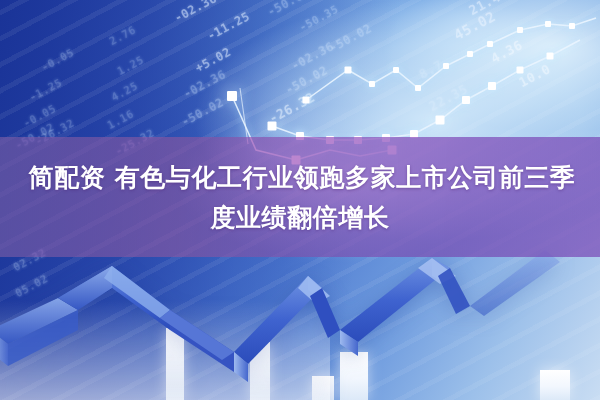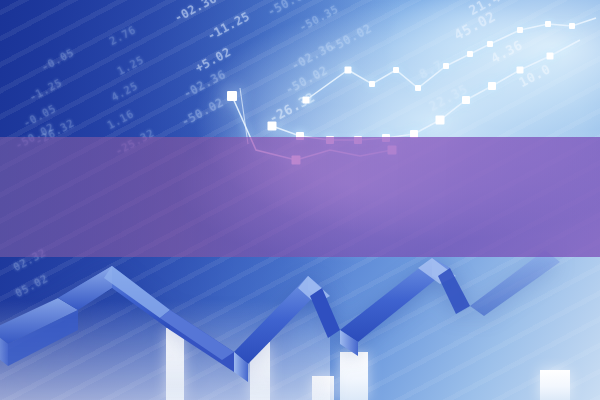--- a/index.html
+++ b/index.html
@@ -231,15 +231,17 @@
     <polygon points="432,258 456,276 440,284 418,268" fill="#b0c8f4" opacity=".75"></polygon>
 
     <polygon points="450,268 470,306 456,314 438,276" fill="#3252c1" opacity=".9"></polygon>
     <polygon points="470,306 545,250 560,262 484,316" fill="url(#gTop2)" opacity=".55"></polygon>
   </svg>
 
   <div id="band"></div>
   <div id="band-tint"></div>
 
   <div id="title">
+    <span class="l1">简配资 有色与化工行业领跑多家上市公司前三季</span>
+    <span class="l2">度业绩翻倍增长</span>
   </div>
 
 </div>
 
 </body></html>

